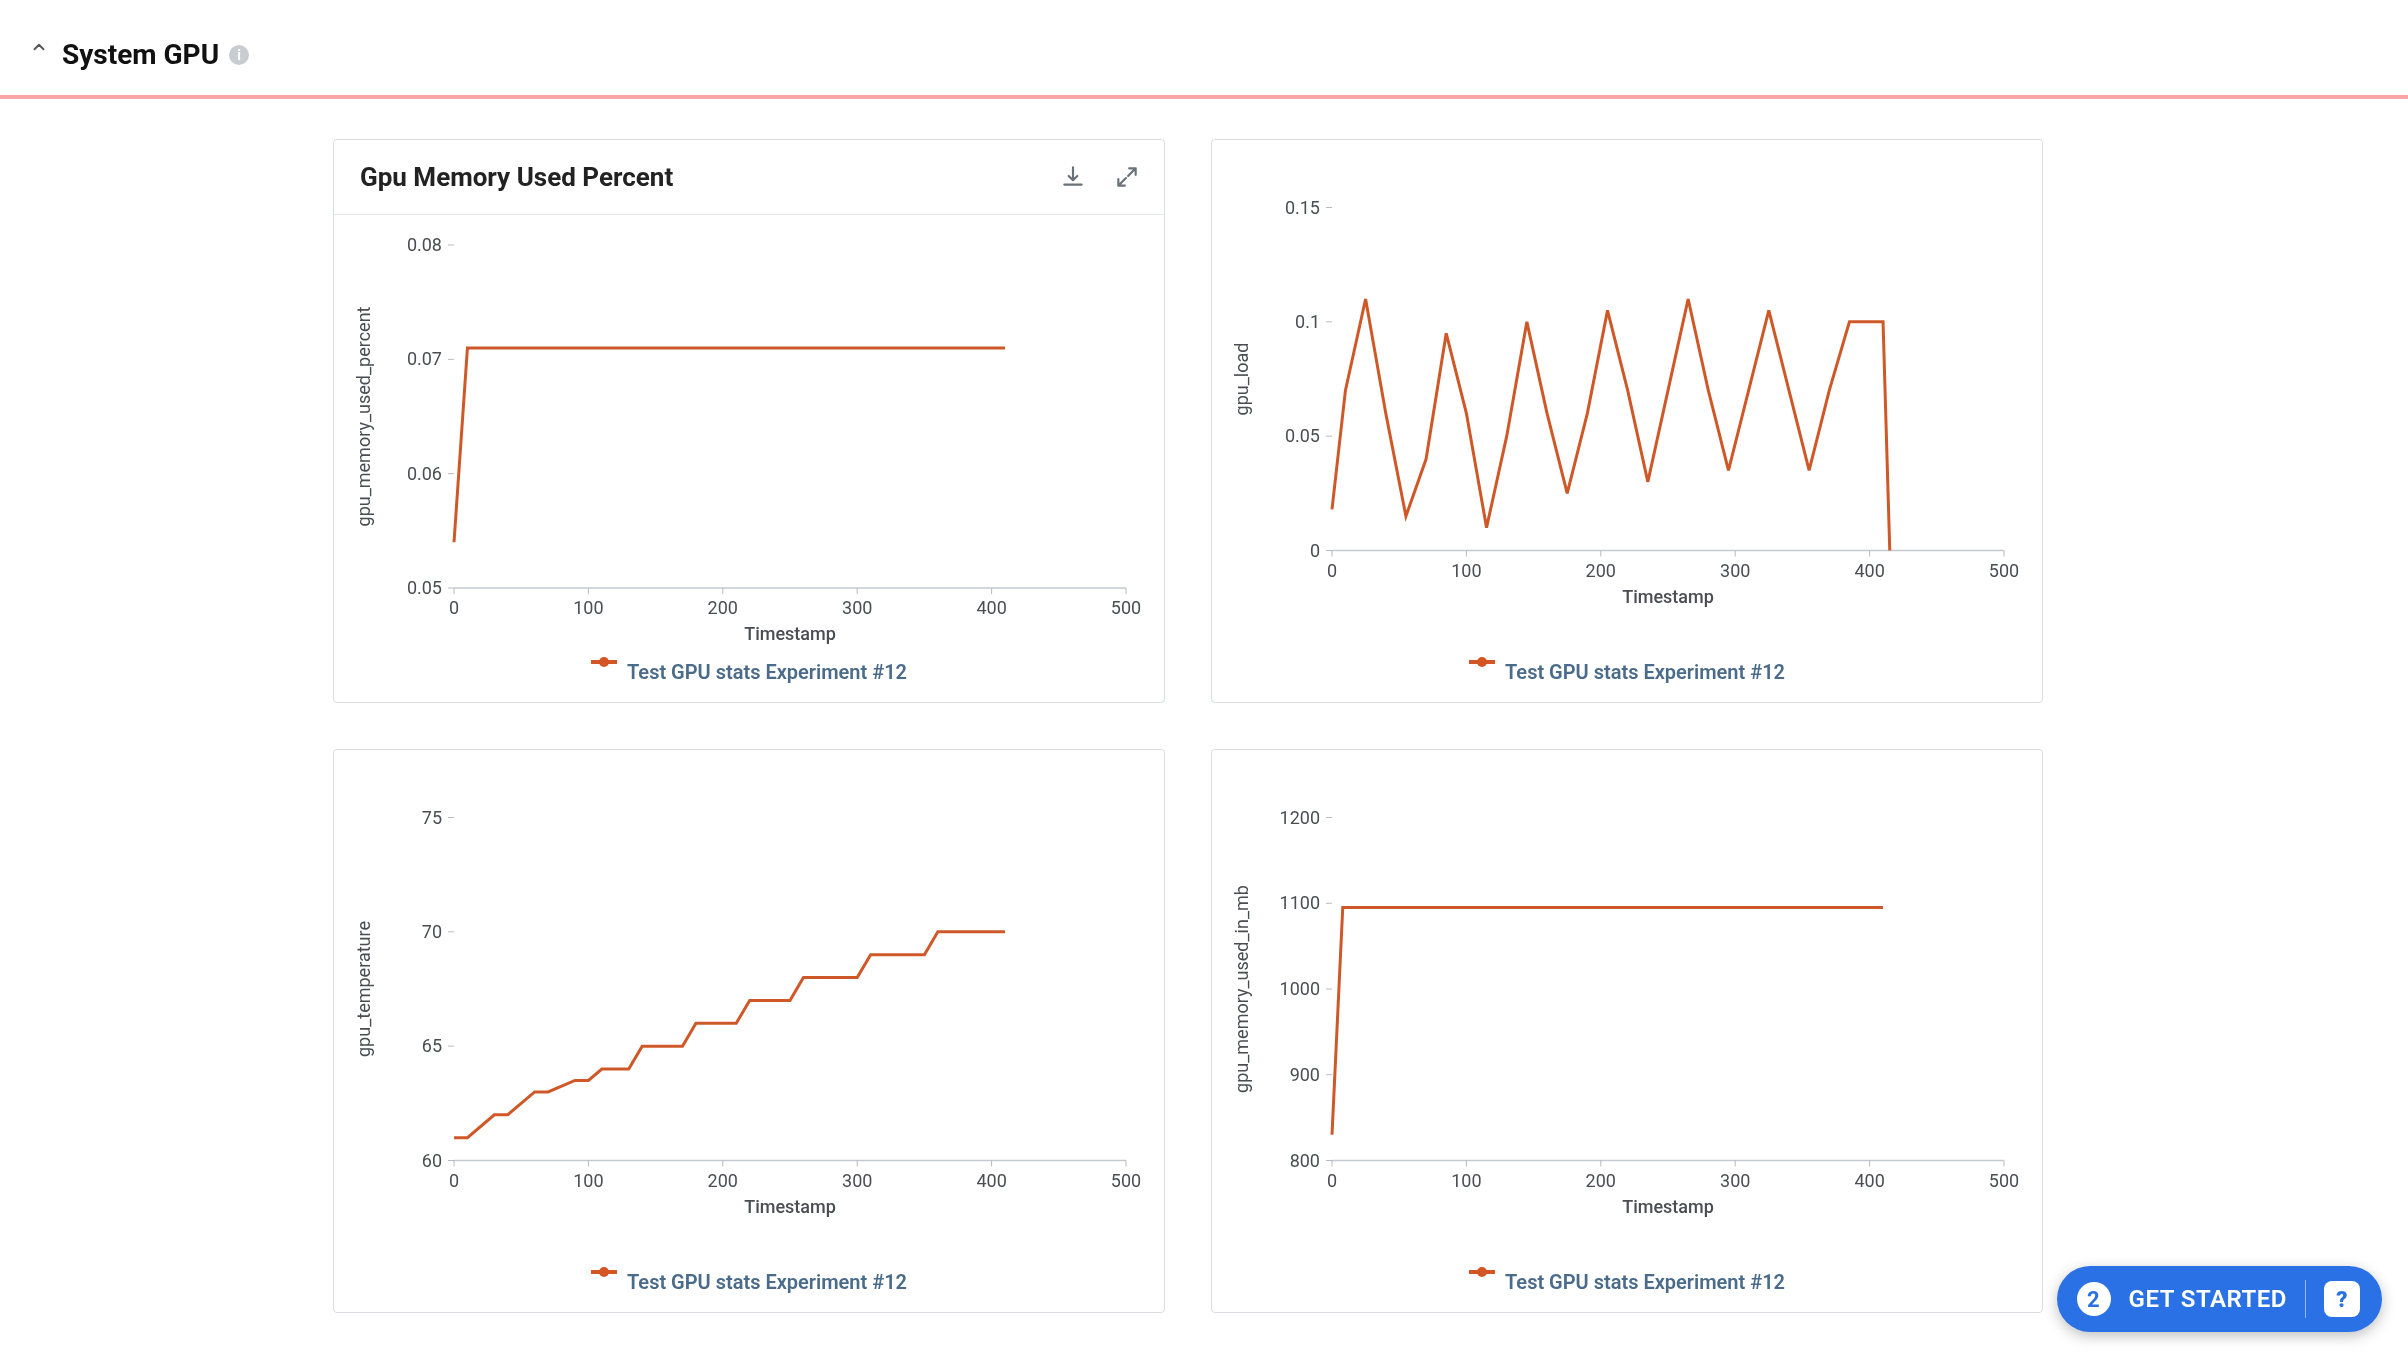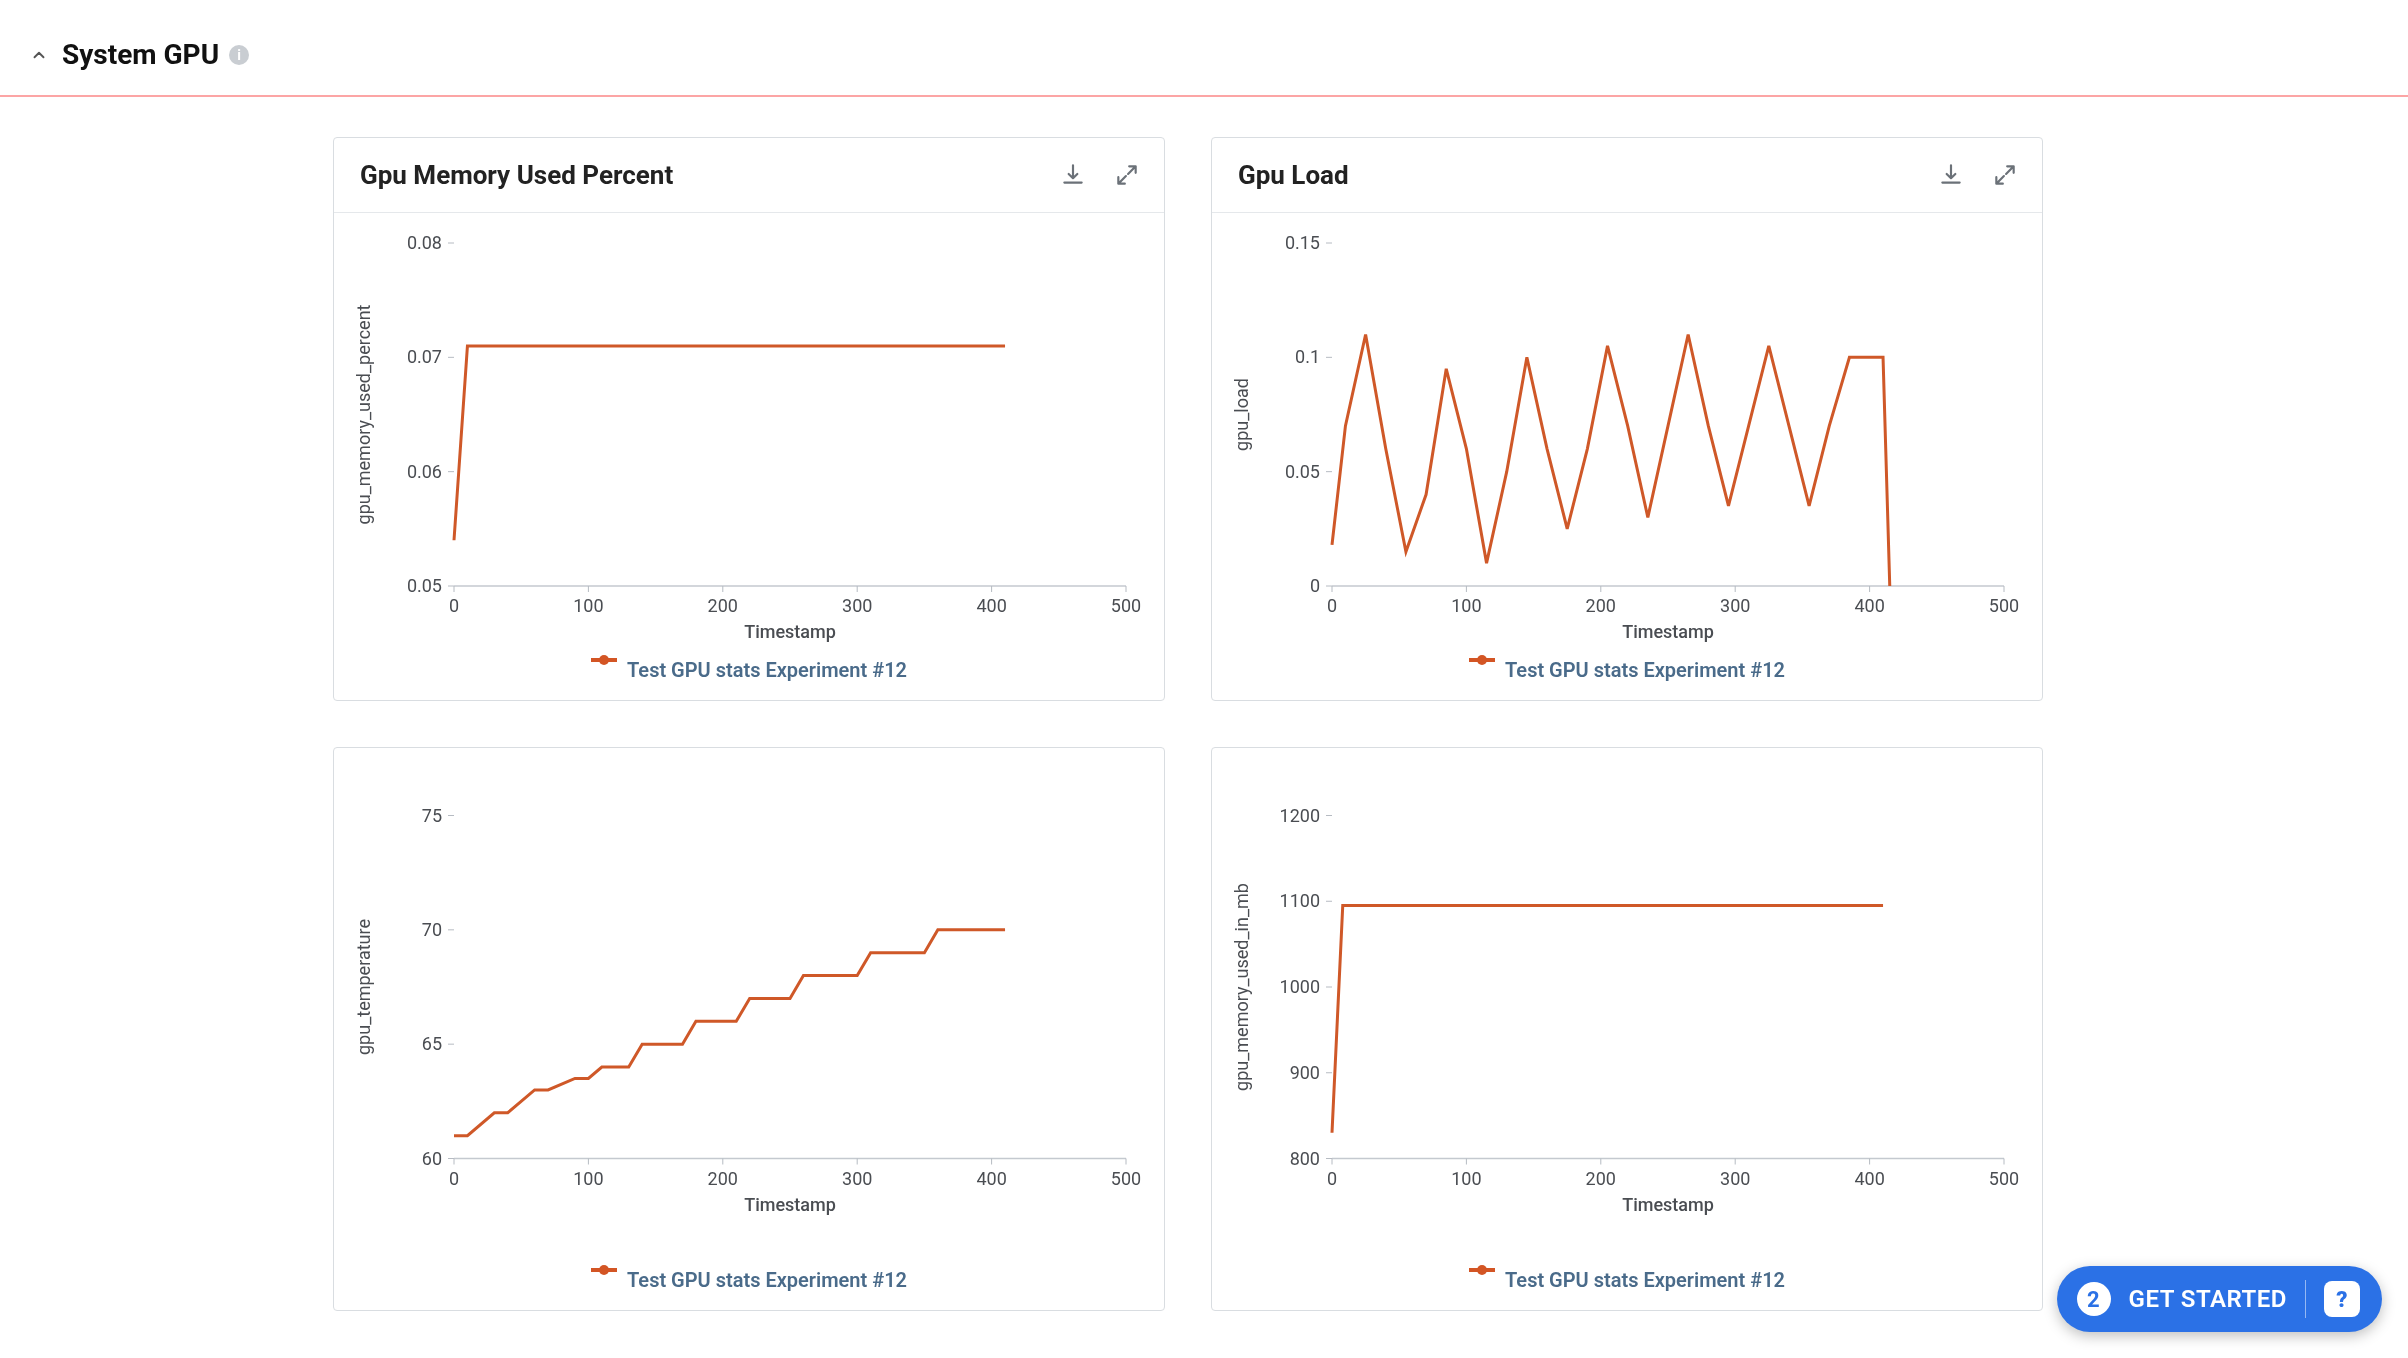--- a/index.html
+++ b/index.html
@@ -11,24 +11,23 @@
     font-size: 14px;
   }
   .page {
     width: 2408px;
     height: 1358px;
     position: relative;
     background: #fff;
   }
   .section-header {
     display: flex;
-    align-items: center;
     gap: 14px;
     padding: 38px 6px 24px 30px;
-    border-bottom: 2px solid #fca5a5;
+    border-bottom: 4px solid #fca5a5;
   }
   .chevron {
     width: 18px; height: 18px;
     color: #555;
   }
   .section-title {
     font-size: 28px;
     font-weight: 700;
     color: #111;
     display: flex;
@@ -217,35 +216,20 @@
             <path d="M110,317.2666666666667 L123.44,122.90000000000009 L136.88,122.90000000000009 L177.2,122.90000000000009 L244.4,122.90000000000009 L378.8,122.90000000000009 L513.2,122.90000000000009 L647.6,122.90000000000009 L661.04,122.90000000000009 " class="plotline"></path>
           </svg>
       </div>
       <div class="legend-row">
         <span class="legend-swatch"></span>
         <span class="legend-label">Test GPU stats Experiment #12</span>
       </div>
     </div>
 
     <div class="card">
-      <div class="card-header">
-        <div class="card-title">Gpu Load</div>
-        <div class="card-actions">
-          <span class="icon-btn">
-            <svg viewBox="0 0 24 24" width="26" height="26">
-                <path d="M12 3v12m0 0l-4-4m4 4l4-4M4 19h16" fill="none" stroke="currentColor" stroke-width="2" stroke-linecap="round" stroke-linejoin="round"></path>
-              </svg>
-          </span>
-          <span class="icon-btn">
-            <svg viewBox="0 0 24 24" width="26" height="26">
-                <path d="M14 4h6v6m0-6l-7 7M10 20H4v-6m0 6l7-7" fill="none" stroke="currentColor" stroke-width="2" stroke-linecap="round" stroke-linejoin="round"></path>
-              </svg>
-          </span>
-        </div>
-      </div>
       <div class="chart-body">
         <svg class="chart-svg" viewBox="0 0 802 423">
             <line x1="110" y1="363" x2="782" y2="363" stroke="#c4c9cf" stroke-width="1.5"></line>
             <line x1="104" y1="363" x2="110" y2="363" stroke="#b6bbc2" stroke-width="1"></line>
             <text x="98" y="369" text-anchor="end" fill="#4a4d52" font-size="18">0</text>
             <line x1="104" y1="248.66666666666666" x2="110" y2="248.66666666666666" stroke="#b6bbc2" stroke-width="1"></line>
             <text x="98" y="254.66666666666666" text-anchor="end" fill="#4a4d52" font-size="18">0.05</text>
             <line x1="104" y1="134.33333333333331" x2="110" y2="134.33333333333331" stroke="#b6bbc2" stroke-width="1"></line>
             <text x="98" y="140.33333333333331" text-anchor="end" fill="#4a4d52" font-size="18">0.1</text>
             <line x1="104" y1="20" x2="110" y2="20" stroke="#b6bbc2" stroke-width="1"></line>

